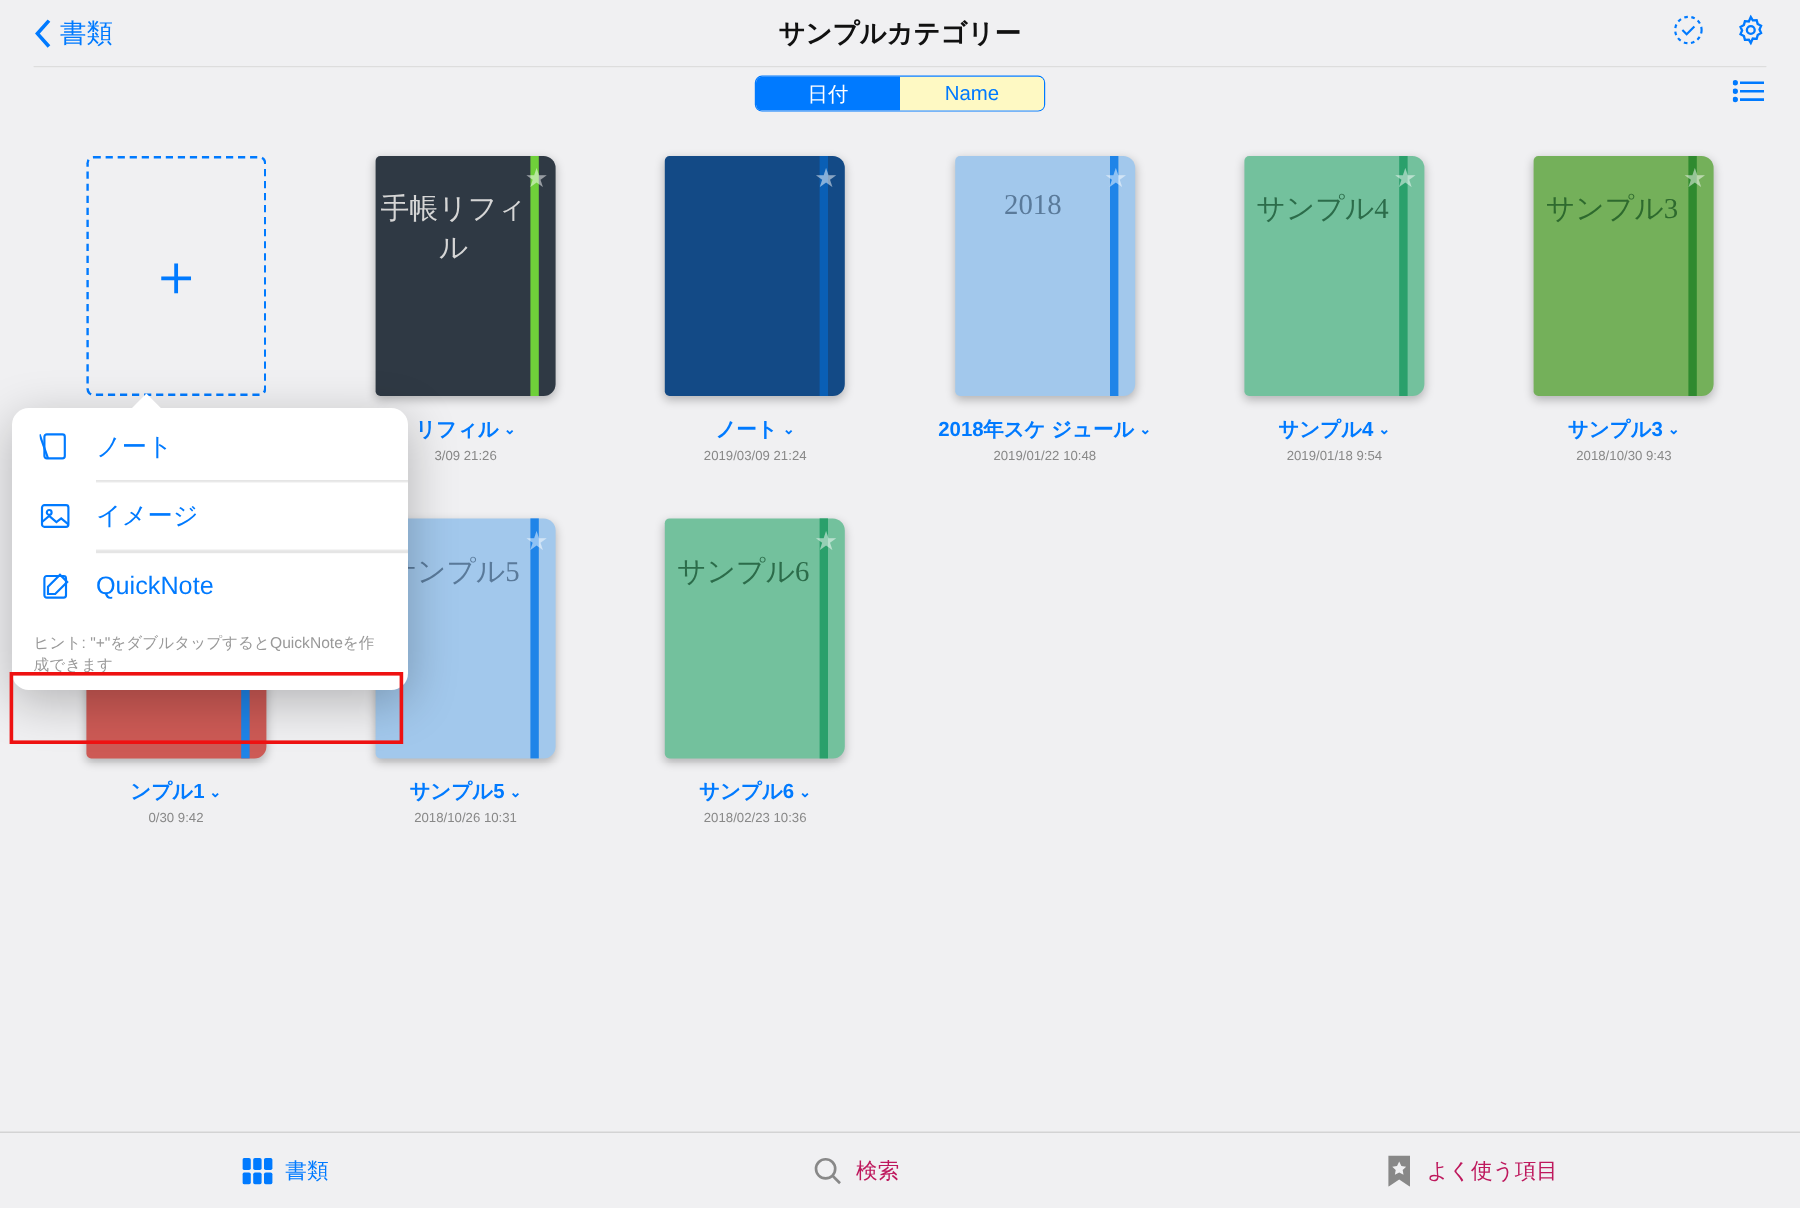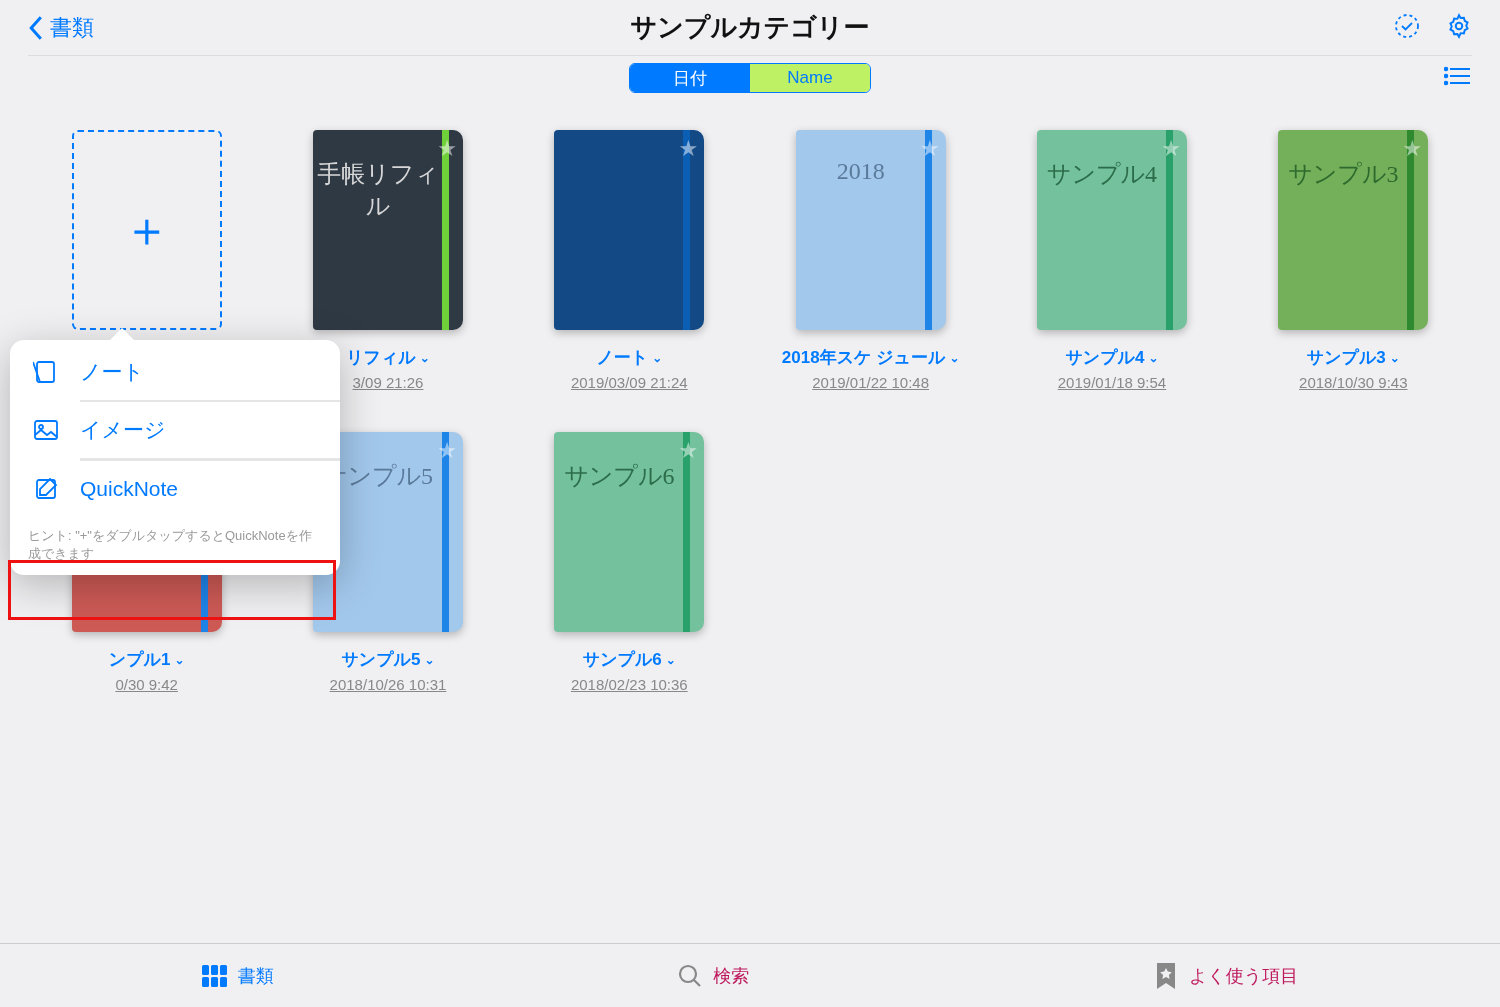--- a/index.html
+++ b/index.html
@@ -9,29 +9,29 @@
   width: 1500px; height: 1007px;
   position: relative; overflow: hidden;
   border-radius: 26px;
 }
 .header {
   height: 55px; display: flex; align-items: center;
   padding: 0 28px; position: relative;
 }
 .back { display: flex; align-items: center; color: #007aff; font-size: 22px; cursor: pointer; }
 .back svg { width: 16px; height: 24px; margin-right: 6px; }
-.title { position: absolute; left: 50%; transform: translateX(-50%); font-size: 26px; font-weight: 600; color: #111; }
+.title { position: absolute; left: 50%; transform: translateX(-50%); font-size: 22px; font-weight: 600; color: #111; }
 .hdr-right { position: absolute; right: 28px; display: flex; gap: 26px; align-items: center; }
 .icon-btn { color: #007aff; cursor: pointer; }
 .divider { height: 1px; background: #ddd; margin: 0 28px; }
 .sortbar { height: 44px; position: relative; display: flex; align-items: center; justify-content: center; padding: 0 28px; }
 .seg { display: flex; border: 1.5px solid #007aff; border-radius: 6px; overflow: hidden; }
 .seg > div { width: 120px; height: 28px; display: flex; align-items: center; justify-content: center; font-size: 17px; cursor: pointer; }
 .seg .active { background: #007aff; color: #fff; }
-.seg .inactive { color: #007aff; background: #bef264; }
+.seg .inactive { color: #007aff; background: #fef9c3; }
 .list-toggle { position: absolute; right: 30px; color: #007aff; cursor: pointer; }
 .grid {
   display: grid; grid-template-columns: repeat(6, 1fr);
   gap: 40px 28px; padding: 30px 40px;
 }
 .cell { display: flex; flex-direction: column; align-items: center; }
 .cover {
   width: 150px; height: 200px; position: relative;
   border-radius: 4px 10px 10px 4px;
   box-shadow: 0 3px 8px rgba(0,0,0,0.25);
@@ -41,21 +41,21 @@
 .cover .label { position: absolute; top: 28px; left: 0; right: 20px; text-align: center; font-family: "Comic Sans MS", cursive; font-size: 24px; }
 .add-cell {
   width: 150px; height: 200px; border: 2px dashed #007aff; border-radius: 6px;
   display: flex; align-items: center; justify-content: center;
   color: #007aff; font-size: 48px; font-weight: 200; cursor: pointer;
   position: relative;
 }
 .meta { margin-top: 18px; text-align: center; }
 .notename { color: #007aff; font-size: 17px; font-weight: 600; display: inline-flex; align-items: center; gap: 4px; cursor: pointer; line-height: 1.2; text-align: right; }
 .chev { font-size: 12px; }
-.date { color: #888; font-size: 15px; margin-top: 6px; text-decoration: underline; }
+.date { color: #888; font-size: 11px; margin-top: 6px; }
 
 .popover {
   position: absolute; left: 10px; top: 340px; width: 330px;
   background: #fff; border-radius: 14px; box-shadow: 0 10px 40px rgba(0,0,0,0.25);
   padding: 4px 0 12px;
 }
 .popover::before {
   content: ""; position: absolute; top: -12px; left: 100px;
   border: 12px solid transparent; border-bottom-color: #fff; border-top: none;
 }

